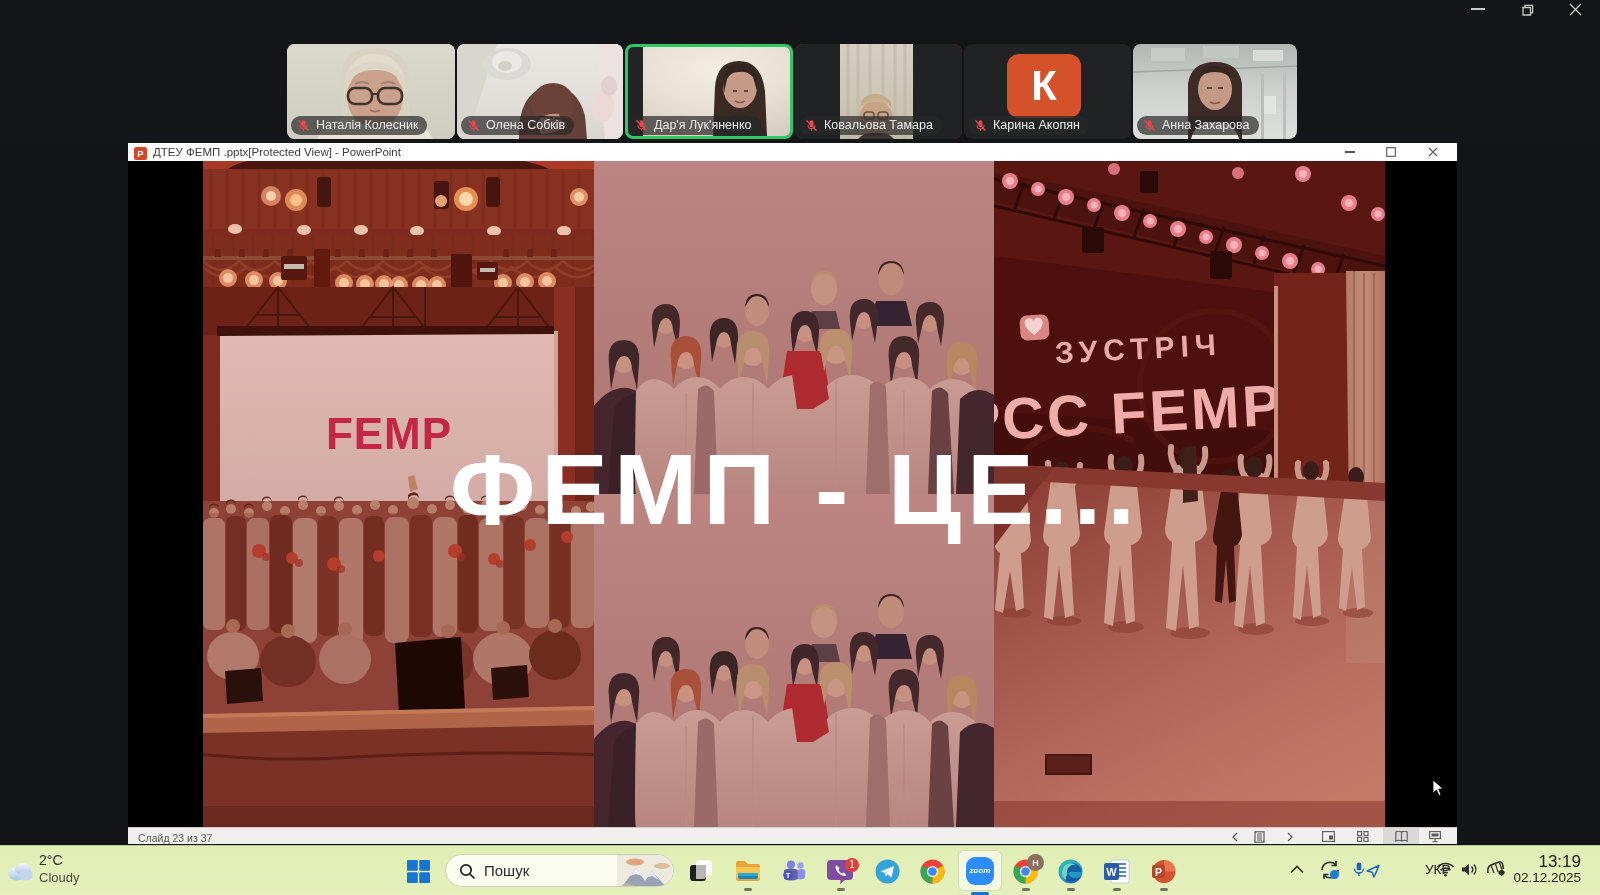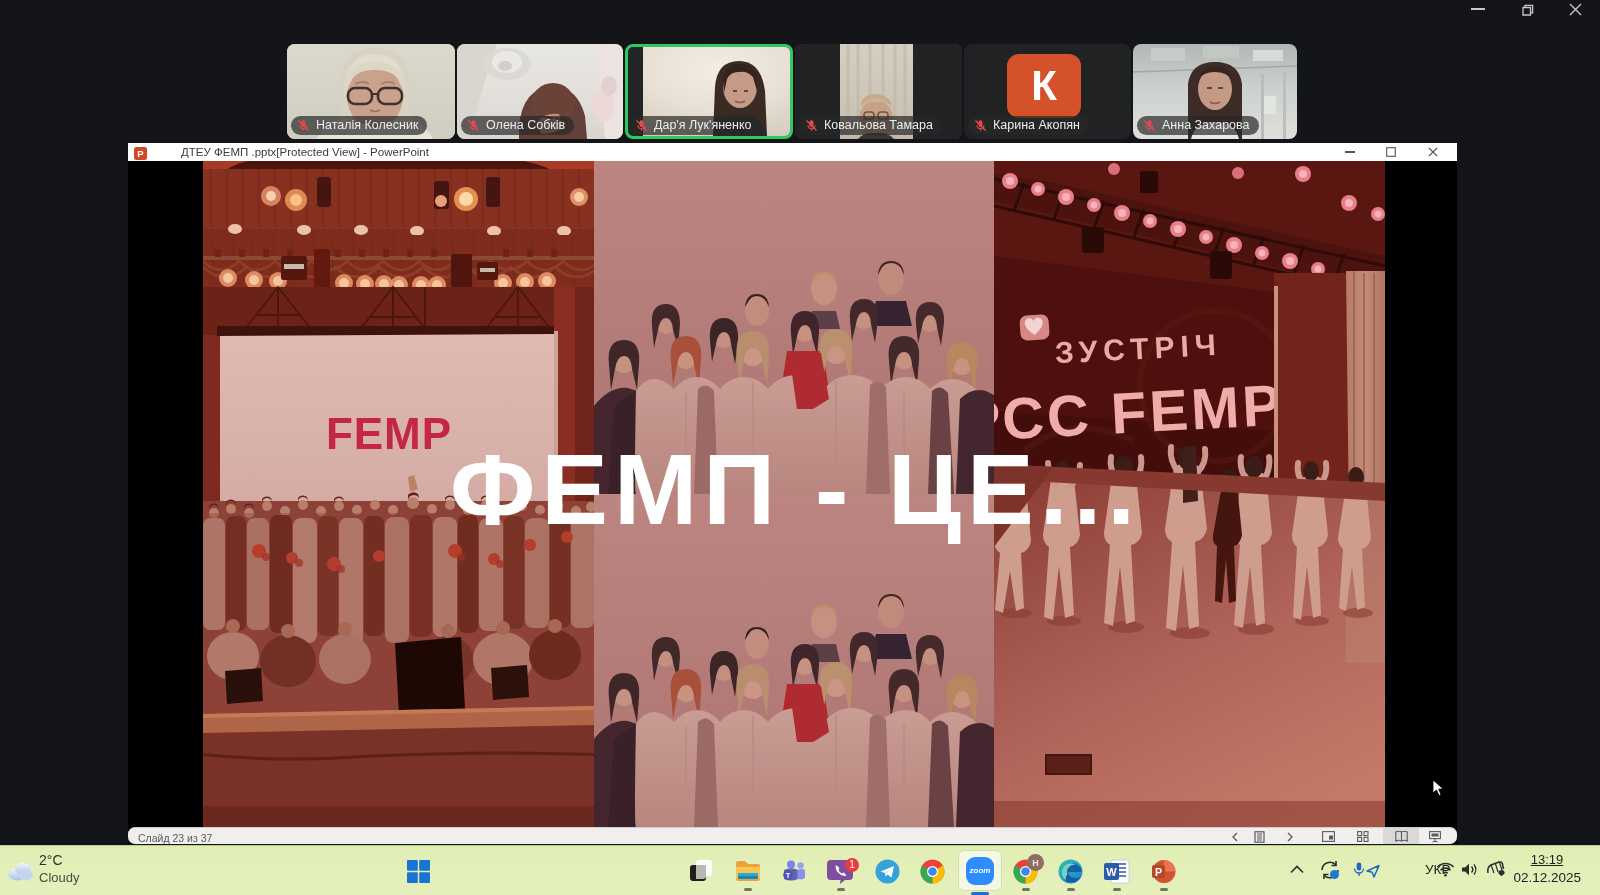--- a/index.html
+++ b/index.html
@@ -179,21 +179,21 @@
         </svg>Анна Захарова</div>
   </div>
 
   <div class="abs" id="ppt" style="left:128px;top:143px;width:1329px;height:701px;background:#000;">
 
     <div class="abs" style="left:0;top:0;width:1329px;height:18px;background:#ffffff;"></div>
     <div class="abs" style="left:6px;top:2.5px;width:13px;height:13px;"><svg width="13" height="13" viewBox="0 0 13 13">
           <rect x="0" y="0" width="13" height="13" rx="2.5" fill="#d24726"></rect>
           <text x="6.5" y="10" font-size="9.5" font-weight="bold" fill="#fff" text-anchor="middle" font-family="Liberation Sans">P</text>
         </svg></div>
-    <div class="abs" style="left:25px;top:3px;font-size:11.5px;color:#3b3b3b;margin-left:28px;">ДТЕУ ФЕМП .pptx[Protected View] - PowerPoint</div>
+    <div class="abs" style="left:25px;top:3px;font-size:11.5px;color:#3b3b3b;">ДТЕУ ФЕМП .pptx[Protected View] - PowerPoint</div>
     <div class="abs" style="left:1217px;top:8px;width:10px;height:1.5px;background:#555;"></div>
     <svg class="abs" style="left:1258px;top:4px" width="10" height="10" viewBox="0 0 10 10">
         <rect x="0.7" y="0.7" width="8.6" height="8.6" fill="none" stroke="#555" stroke-width="1.1"></rect>
       </svg>
     <svg class="abs" style="left:1300px;top:4px" width="10" height="10" viewBox="0 0 10 10">
         <path d="M1 1 L9 9 M9 1 L1 9" stroke="#555" stroke-width="1.1"></path>
       </svg>
 
     <div class="abs" id="slide" style="left:0;top:18px;width:1329px;height:666px;background:#000;overflow:hidden;">
       <div class="abs" id="photoL" style="left:75px;top:0;width:326px;height:666px;">
@@ -640,21 +640,21 @@
         <rect x="52" y="594" width="45" height="19" fill="#5c201a" stroke="#451510" stroke-width="2"></rect>
 
         <path d="M0 303 L391 322 L391 340 L0 318 Z" fill="#88392f"></path>
         <path d="M0 640 h391 v26 h-391 Z" fill="#8a3a30" opacity="0.6"></path>
         <path d="M0 303 l60 3 l-60 80 Z" fill="#7e332a"></path>
       </svg>
       </div>
       <div class="abs" id="bigtext" style="left:3px;top:271px;width:1329px;text-align:center;color:#fff;font-weight:bold;font-size:100px;letter-spacing:6px;">ФЕМП - ЦЕ...</div>
     </div>
 
-    <div class="abs" style="left:0;top:684px;width:1329px;height:17px;background:#f1efee;border-top:1px solid #d0cecd;border-radius:7px;">
+    <div class="abs" style="left:0;top:684px;width:1329px;height:17px;background:#f1efee;border-top:1px solid #d0cecd;">
       <div class="abs" style="left:10px;top:3.5px;font-size:10.5px;color:#5a5a5a;">Слайд 23 из 37</div>
       <svg class="abs" style="left:1102px;top:4px" width="10" height="10" viewBox="0 0 10 10">
           <path d="M7 1 L3 5 L7 9" stroke="#5a5a5a" stroke-width="1.3" fill="none"></path>
         </svg>
       <svg class="abs" style="left:1126px;top:3px" width="11" height="12" viewBox="0 0 11 12">
           <rect x="1" y="0.8" width="9" height="10.4" fill="none" stroke="#5a5a5a" stroke-width="1.2"></rect>
           <path d="M3 3 h5 M3 5 h5 M3 7 h5 M3 9 h5" stroke="#5a5a5a" stroke-width="1"></path>
         </svg>
       <svg class="abs" style="left:1157px;top:4px" width="10" height="10" viewBox="0 0 10 10">
           <path d="M3 1 L7 5 L3 9" stroke="#5a5a5a" stroke-width="1.3" fill="none"></path>
@@ -699,20 +699,36 @@
     <div class="abs" style="left:39px;top:6px;font-size:14px;color:#2e2e2e;">2°C</div>
     <div class="abs" style="left:39px;top:24px;font-size:13px;color:#4c4c44;">Cloudy</div>
 
     <svg class="abs" style="left:407px;top:14px" width="23" height="23" viewBox="0 0 23 23">
       <rect x="0" y="0" width="10.8" height="10.8" rx="1" fill="#1874d2"></rect>
       <rect x="12.2" y="0" width="10.8" height="10.8" rx="1" fill="#1874d2"></rect>
       <rect x="0" y="12.2" width="10.8" height="10.8" rx="1" fill="#1874d2"></rect>
       <rect x="12.2" y="12.2" width="10.8" height="10.8" rx="1" fill="#1874d2"></rect>
     </svg>
 
+    <div class="abs" style="left:445px;top:8px;width:229px;height:33px;border-radius:17px;background:#fbfdf1;border:1px solid #c9d3ab;overflow:hidden;">
+      <svg class="abs" style="left:13px;top:8px" width="17" height="17" viewBox="0 0 17 17">
+          <circle cx="7" cy="7" r="5.2" fill="none" stroke="#202020" stroke-width="1.7"></circle>
+          <path d="M11 11 L15.5 15.5" stroke="#202020" stroke-width="1.7"></path>
+        </svg>
+      <div class="abs" style="left:38px;top:7px;font-size:15px;color:#2b2b2b;">Пошук</div>
+      <svg class="abs" style="left:171px;top:0" width="58" height="33" viewBox="0 0 58 33" preserveAspectRatio="none">
+        <rect width="58" height="33" fill="#eeeadf"></rect>
+        <ellipse cx="18" cy="7" rx="9" ry="3.5" fill="#dca87e"></ellipse>
+        <ellipse cx="45" cy="11" rx="8" ry="3" fill="#dcc09a"></ellipse>
+        <path d="M4 33 L19 13 L28 26 L35 16 L50 33 Z" fill="#9aa2b5"></path>
+        <path d="M13 21 L19 13 L25 21 L19 19 Z" fill="#eef0f5"></path>
+        <path d="M29 23 L35 16 L42 25 L35 21 Z" fill="#e4e7ee"></path>
+        <path d="M0 33 L9 28 L26 33 Z" fill="#c4b59c"></path>
+      </svg>
+    </div>
 
     <svg class="abs" style="left:689px;top:13px" width="24" height="24" viewBox="0 0 24 24">
       <rect x="7" y="1" width="16" height="16" rx="3" fill="#fdfdfb"></rect>
       <rect x="1" y="6" width="16" height="16" rx="3" fill="#1f1f1f"></rect>
       <path d="M7 6 h10 v11 a3 3 0 0 1 -3 3 h-7 z" fill="#b9b9b4"></path>
     </svg>
 
     <svg class="abs" style="left:735px;top:13px" width="26" height="24" viewBox="0 0 26 24">
       <path d="M1 4 a2 2 0 0 1 2 -2 h7 l3 3 h10 a2 2 0 0 1 2 2 v13 a2 2 0 0 1 -2 2 h-20 a2 2 0 0 1 -2 -2 Z" fill="#e8a33d"></path>
       <path d="M1 8 h24 v10 a2 2 0 0 1 -2 2 h-20 a2 2 0 0 1 -2 -2 Z" fill="#f8c64e"></path>
@@ -829,20 +845,20 @@
     </svg>
     <svg class="abs" style="left:1461px;top:16px" width="18" height="15" viewBox="0 0 18 15">
       <path d="M1 5.5 h3 l4 -3.8 v11.6 l-4 -3.8 h-3 Z" fill="#2d2d2d"></path>
       <path d="M10.5 4.5 a4.5 4.5 0 0 1 0 6 M13 2.5 a8 8 0 0 1 0 10" stroke="#2d2d2d" stroke-width="1.4" fill="none"></path>
     </svg>
     <svg class="abs" style="left:1486px;top:15px" width="20" height="17" viewBox="0 0 20 17">
       <path d="M2 12 Q1 6 5 4 L13 1 Q16 0.5 16.5 3 L17.5 8" fill="none" stroke="#2d2d2d" stroke-width="1.5"></path>
       <path d="M5 4 L8 12 M9.5 2.8 L12 11 M13.5 1.5 L16 9" stroke="#2d2d2d" stroke-width="1.2"></path>
       <path d="M13 10 q3 -2 5 0 q1.5 2 -0.5 3.5 l-2 1.8 l-2 -1.8 q-2 -1.5 -0.5 -3.5 Z" fill="#2d2d2d"></path>
     </svg>
-    <div class="abs" style="left:1513px;top:6px;width:68px;text-align:center;font-size:13px;color:#222;text-decoration:underline;">13:19</div>
+    <div class="abs" style="left:1513px;top:6px;width:68px;text-align:right;font-size:17px;color:#222;">13:19</div>
     <div class="abs" style="left:1493px;top:24px;width:88px;text-align:right;font-size:13.5px;color:#222;">02.12.2025</div>
   </div>
 
   <svg class="abs" style="left:1432px;top:779px" width="12" height="18" viewBox="0 0 12 18">
       <path d="M1 1 L1 14 L4.5 11 L7 16.5 L9 15.5 L6.7 10.2 L11 9.7 Z" fill="#fff" stroke="#000" stroke-width="0.8"></path>
     </svg>
 </div>
 
 </body></html>

